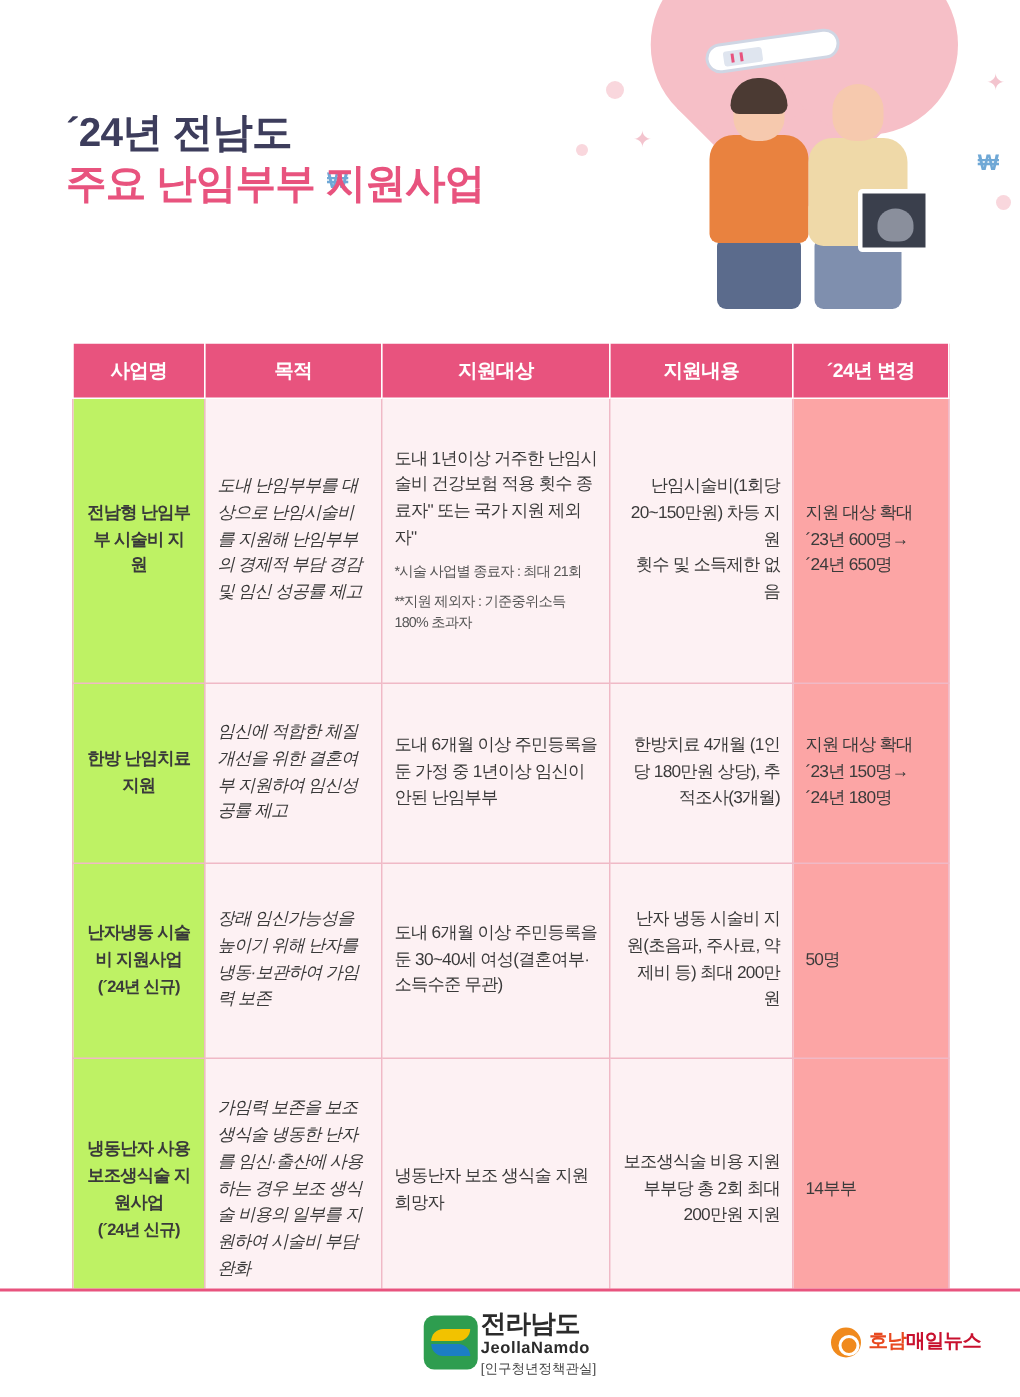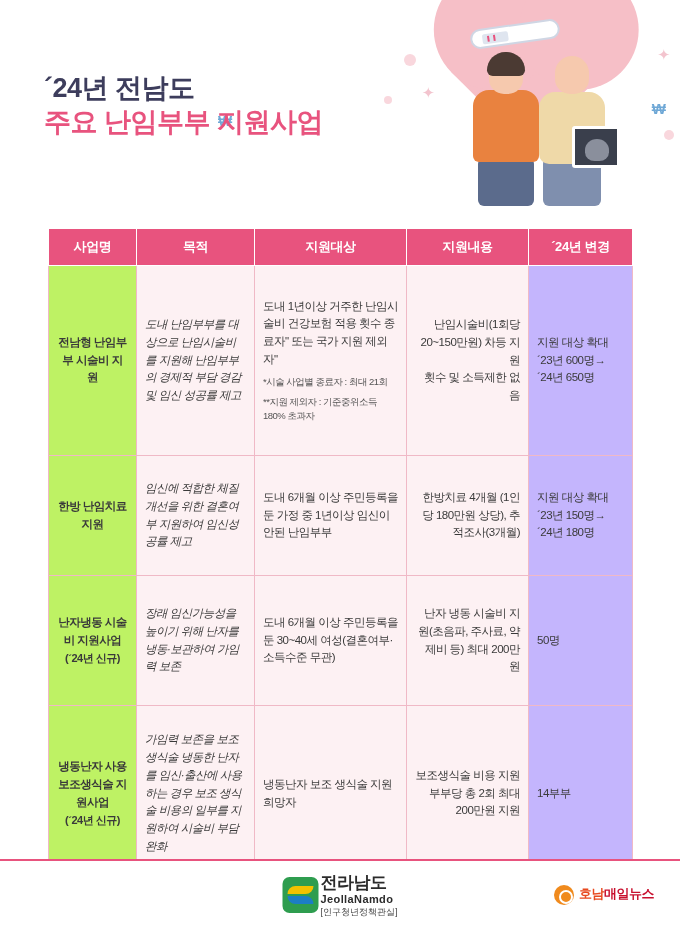--- a/index.html
+++ b/index.html
@@ -175,21 +175,21 @@
     color: #e8537e;
     font-weight: bold;
     text-align: center;
     font-size: 12px;
     line-height: 1.6;
   }
   td.c-name .sub { font-weight: bold; font-size: 11px; display: block; }
   td.c-goal { background: #fdf1f3; font-style: italic; }
   td.c-target { background: #fdf1f3; }
   td.c-content { background: #fdf1f3; text-align: right; }
-  td.c-change { background: #c4b5fd; }
+  td.c-change { background: #fca5a5; }
   .note {
     display: block;
     font-size: 9.5px;
     color: #555;
     line-height: 1.5;
     margin-top: 6px;
   }
 
   
   col.w1 { width: 88px; }

